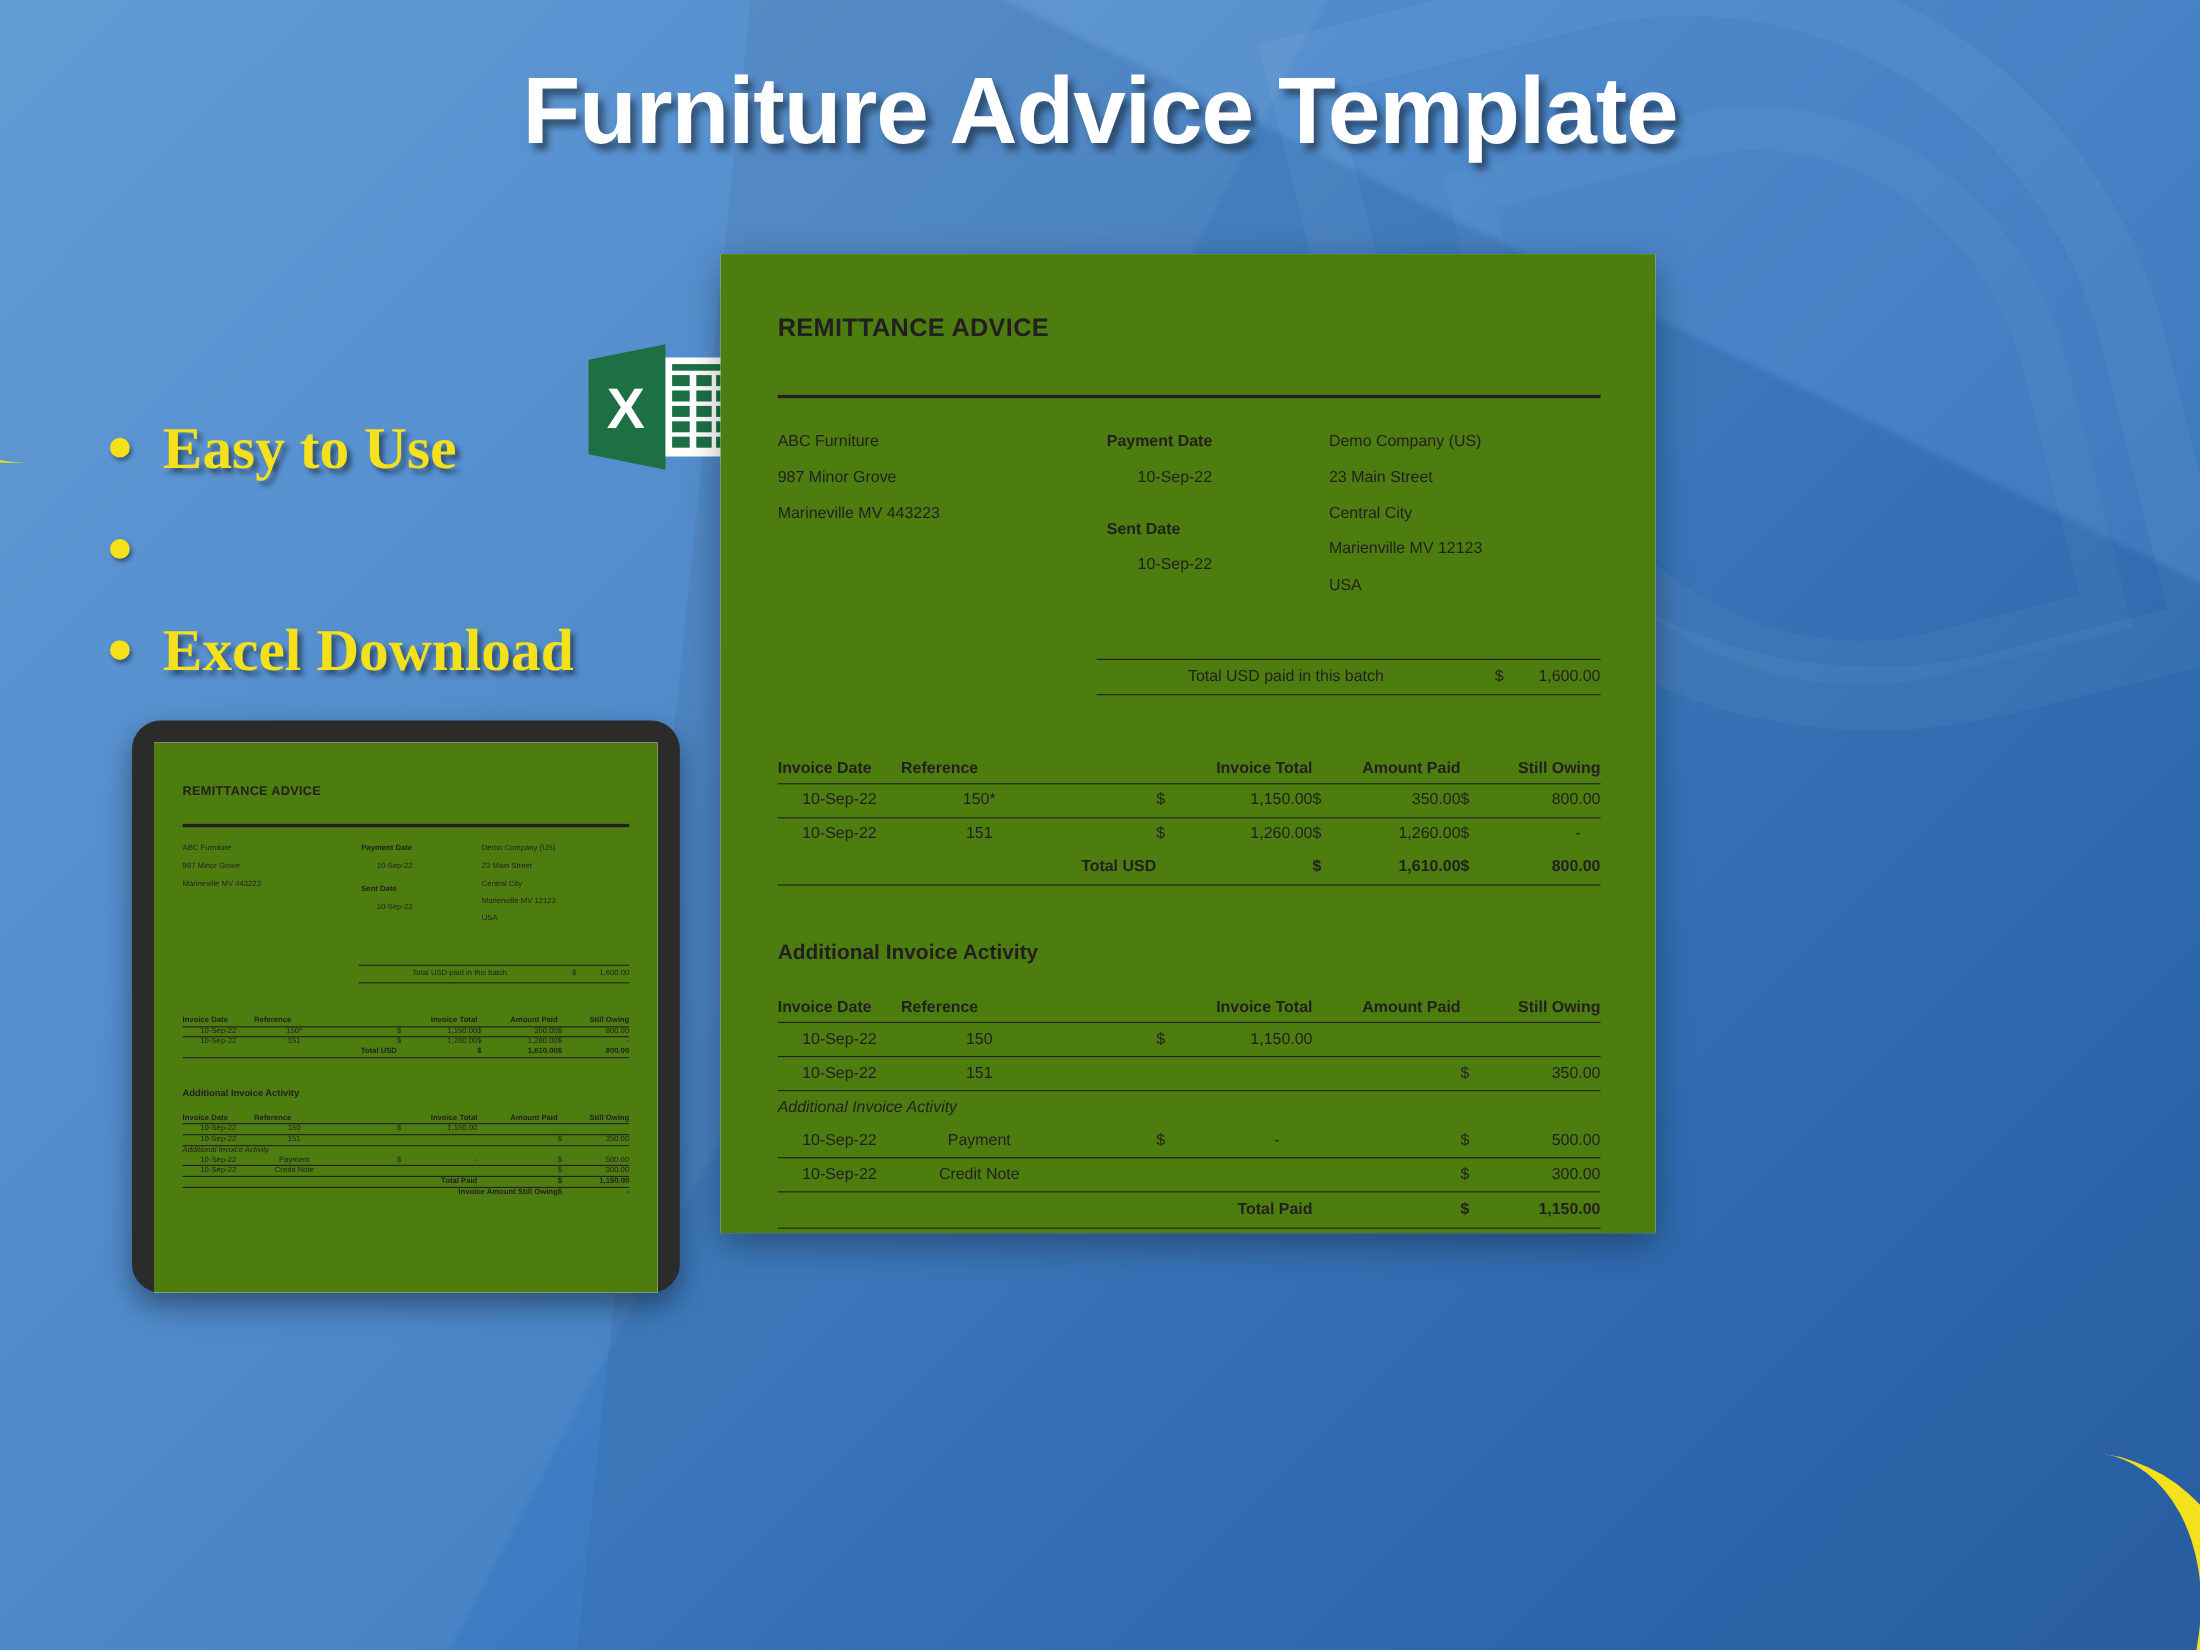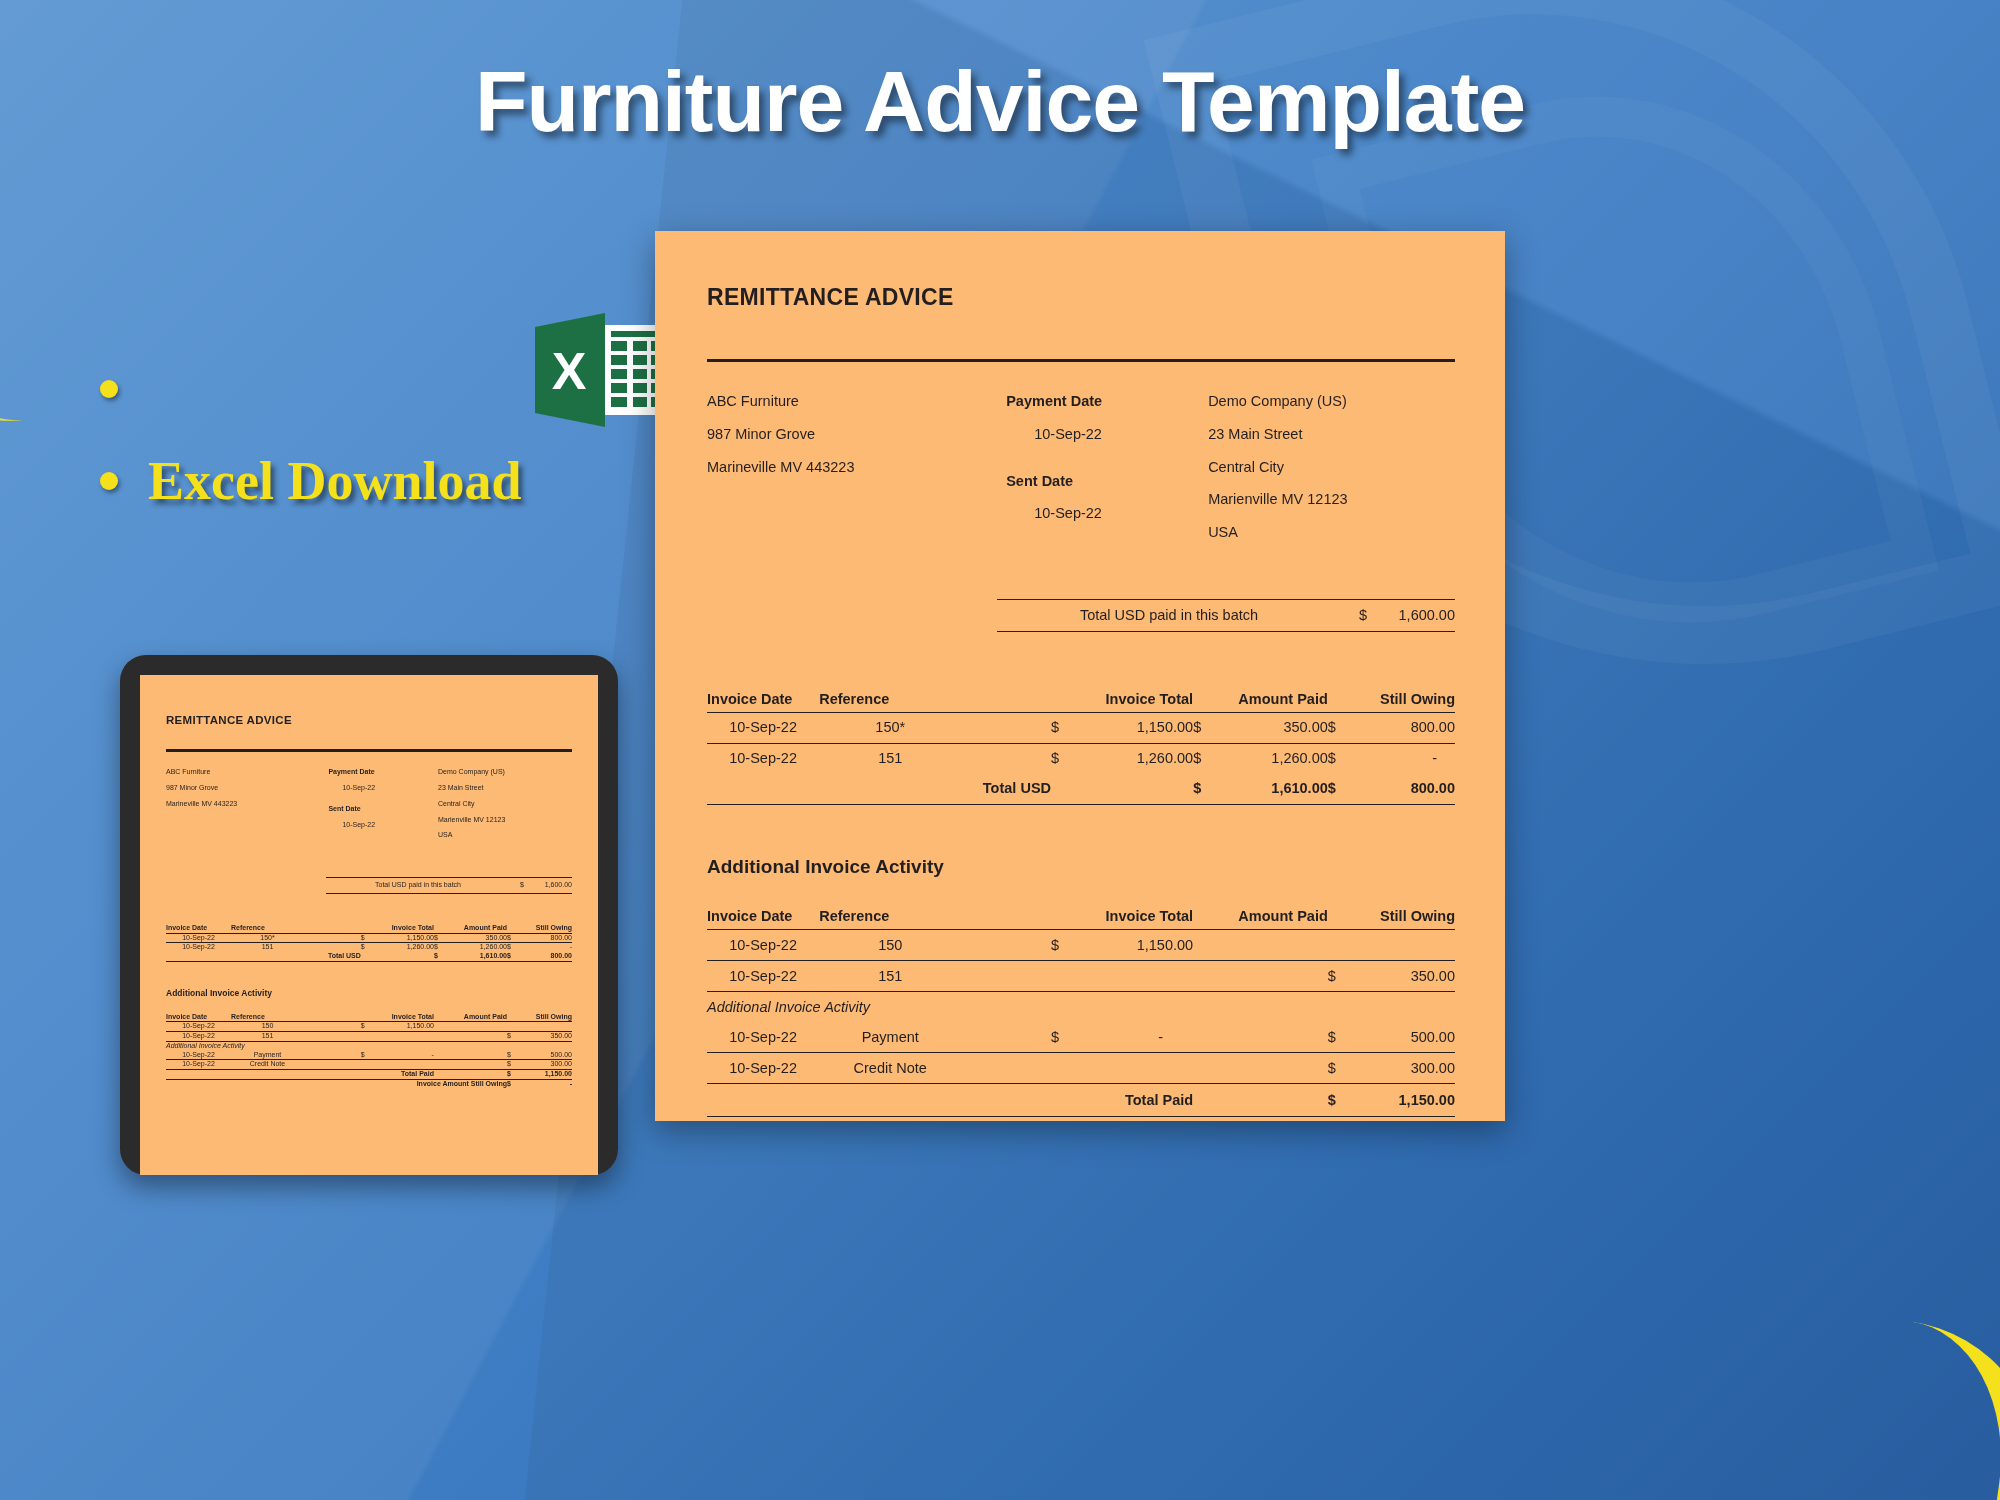--- a/index.html
+++ b/index.html
@@ -59,21 +59,21 @@
      line-height:1.0;white-space:nowrap;}
   
   #excel{position:absolute;left:533px;top:311px;width:140px;height:118px;}
   
   #doc{
     position:absolute;left:655px;top:231px;width:850px;height:890px;
     background:#ffffff;box-shadow:0 10px 30px rgba(0,0,0,0.35);
     transform:scale(1.0);
   }
   .page{
-    position:absolute;background:#fdba74;overflow:hidden;
+    position:absolute;background:#4d7c0f;overflow:hidden;
     color:#231f20;
   }
   .docbody{padding:46px 52px 0 56px;box-sizing:border-box;}
   .doc-title{font-weight:bold;letter-spacing:0.3px;}
   .hr-thick{border-top:3px solid #231f20;}
   .hr-thin{border-top:1.6px solid #231f20;}
   .addr-grid{display:flex;}
   .c1{flex:0 0 40%;}
   .c2{flex:0 0 27%;}
   .c3{flex:1;}
@@ -102,20 +102,24 @@
   <div class="ribbon rb-a"></div>
   <div class="ribbon rb-b"></div>
   <div class="ribbon rb-c"></div>
   <div class="ribbon rb-br1"></div>
   <div class="ribbon rb-br2"></div>
 </div>
 
 <div id="title">Furniture Advice Template</div>
 
 <div id="bullets">
+  <div class="bullet">
+    <span class="dot"></span>
+    <span class="btxt">Easy to Use</span>
+  </div>
   <div class="bullet">
     <span class="dot"></span>
   </div>
   <div class="bullet">
     <span class="dot"></span>
     <span class="btxt">Excel Download</span>
   </div>
 </div>
 
 <div id="excel">

